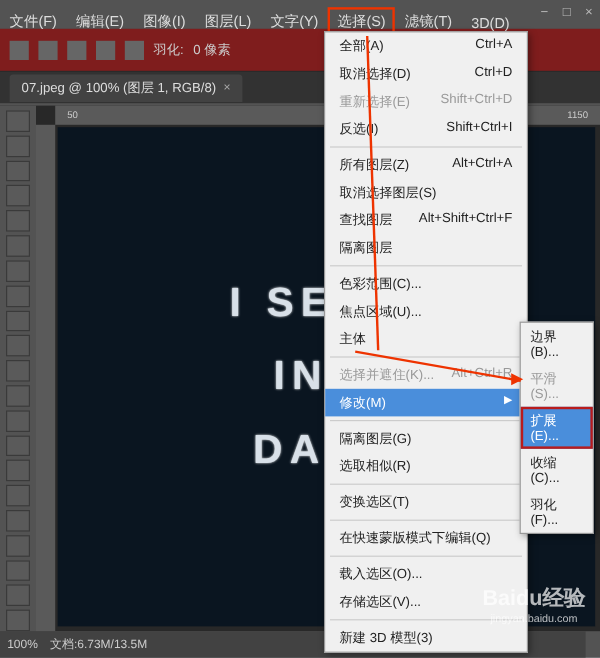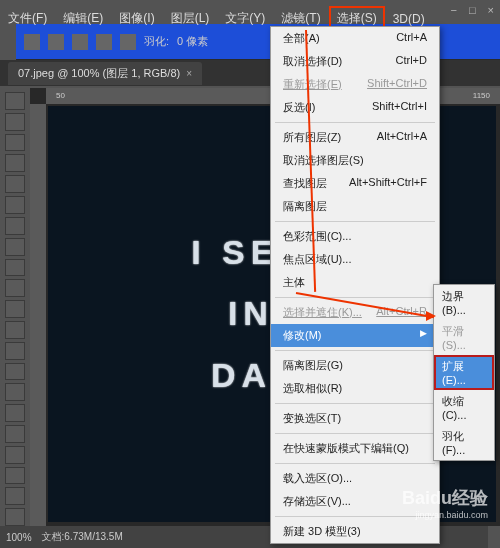--- a/index.html
+++ b/index.html
@@ -2,66 +2,66 @@
 <html><head>
 <meta charset="utf-8">
 <style>
 * { margin: 0; padding: 0; box-sizing: border-box; font-family: "Microsoft YaHei", Arial, sans-serif; }
 body { width: 500px; height: 548px; background: #fff; position: relative; overflow: hidden; }
 .app { width: 500px; height: 548px; background: #535353; position: relative; }
 .menubar { height: 24px; background: #535353; display: flex; align-items: center; font-size: 12px; color: #ddd; }
 .menubar .m { padding: 4px 8px; cursor: pointer; margin-top: 13px; }
 .menubar .m.hl { border: 2px solid #e30; padding: 2px 6px; }
 .win-controls { position: absolute; top: 4px; right: 6px; display: flex; gap: 12px; color: #bbb; font-size: 11px; }
-.toolbar { height: 36px; background: #1d4ed8; display: flex; align-items: center; padding: 0 8px; gap: 8px; border-bottom: 1px solid #2a2a2a; margin-left: 16px; }
+.toolbar { height: 36px; background: #7f1d1d; display: flex; align-items: center; padding: 0 8px; gap: 8px; border-bottom: 1px solid #2a2a2a; }
 .toolbar .ico { width: 16px; height: 16px; background: #666; }
 .toolbar .label { font-size: 11px; color: #ccc; }
 .tabbar { height: 26px; background: #323232; display: flex; align-items: center; padding: 0 8px; }
 .tabbar .tab { font-size: 11px; color: #ddd; background: #424242; padding: 4px 10px; border-radius: 3px 3px 0 0; display: flex; align-items: center; gap: 6px; }
 .tabbar .close { font-size: 10px; color: #aaa; }
 .workspace { position: absolute; top: 88px; left: 0; right: 0; bottom: 22px; background: #282828; display: flex; }
 .tools-left { width: 30px; background: #535353; display: flex; flex-direction: column; align-items: center; padding-top: 4px; gap: 3px; }
 .tools-left .t { width: 20px; height: 18px; background: #5a5a5a; border: 1px solid #3a3a3a; }
 .canvas-area { flex: 1; position: relative; }
 .ruler-h { position: absolute; top: 0; left: 16px; right: 0; height: 16px; background: #5a5a5a; font-size: 8px; color: #aaa; }
 .ruler-v { position: absolute; top: 16px; left: 0; width: 16px; bottom: 0; background: #5a5a5a; }
 .canvas { position: absolute; top: 18px; left: 18px; right: 4px; bottom: 4px; background: #0a1520; display: flex; flex-direction: column; align-items: center; justify-content: center; font-size: 34px; font-weight: bold; color: #d8e0e8; letter-spacing: 6px; font-family: Georgia, serif; text-shadow: 0 0 2px #fff; line-height: 1.8; }
 .statusbar { position: absolute; bottom: 0; left: 0; right: 12px; height: 22px; background: #424242; display: flex; align-items: center; padding: 0 6px; font-size: 10px; color: #ccc; gap: 10px; }
 .dropdown { position: absolute; top: 26px; left: 270px; width: 170px; background: #f0f0f0; border: 1px solid #999; box-shadow: 2px 2px 6px rgba(0,0,0,0.4); font-size: 11px; z-index: 10; }
 .dropdown .item { display: flex; justify-content: space-between; padding: 4px 12px; color: #222; cursor: pointer; }
-.dropdown .item.disabled { color: #999; text-decoration: underline; }
+.dropdown .item.disabled { color: #999; }
 .dropdown .item.hov { background: #4a8edb; color: #fff; }
 .dropdown .item .arrow { font-size: 9px; }
 .dropdown .sep { height: 1px; background: #ccc; margin: 3px 4px; }
-.submenu { position: absolute; top: 284px; left: 433px; width: 62px; background: #f0f0f0; border: 1px solid #999; box-shadow: 2px 2px 6px rgba(0,0,0,0.4); font-size: 11px; z-index: 11; }
+.submenu { position: absolute; top: 268px; left: 433px; width: 62px; background: #f0f0f0; border: 1px solid #999; box-shadow: 2px 2px 6px rgba(0,0,0,0.4); font-size: 11px; z-index: 11; }
 .submenu .item { padding: 4px 8px; color: #222; cursor: pointer; }
 .submenu .item.disabled { color: #999; }
 .submenu .item.hl { background: #4a8edb; color: #fff; border: 2px solid #b91c1c; padding: 2px 6px; }
 .red-line1 { position: absolute; top: 30px; left: 305px; width: 2px; height: 262px; background: #e30; z-index: 20; transform-origin: top; transform: rotate(-2deg); }
 .red-line2 { position: absolute; top: 292px; left: 296px; width: 140px; height: 2px; background: #e30; z-index: 20; transform: rotate(10deg); transform-origin: left; }
 .red-arrow { position: absolute; top: 311px; left: 426px; width: 0; height: 0; border-left: 10px solid #e30; border-top: 5px solid transparent; border-bottom: 5px solid transparent; z-index: 21; }
-.watermark { position: absolute; bottom: 28px; right: 12px; font-size: 13px; color: rgba(255,255,255,0.7); text-align: right; z-index: 30; }
+.watermark { position: absolute; bottom: 28px; right: 12px; font-size: 13px; color: rgba(255,255,255,0.7); text-align: center; z-index: 30; }
 .watermark .big { font-size: 18px; font-weight: bold; }
 .watermark .small { font-size: 9px; }
 .ruler-tick { position: absolute; top: 3px; font-size: 8px; color: #ccc; }
 </style>
 </head>
 <body>
 
 <div class="app">
 
   <div class="menubar">
     <span class="icon"></span>
     <span class="m">文件(F)</span>
     <span class="m">编辑(E)</span>
     <span class="m">图像(I)</span>
     <span class="m">图层(L)</span>
     <span class="m">文字(Y)</span>
+    <span class="m hl">选择(S)</span>
     <span class="m">滤镜(T)</span>
-    <span class="m hl">选择(S)</span>
     <span class="m">3D(D)</span>
     <div class="win-controls">
       <span>−</span>
       <span>□</span>
       <span>×</span>
     </div>
   </div>
 
   <div class="toolbar">
     <div class="ico"></div>

